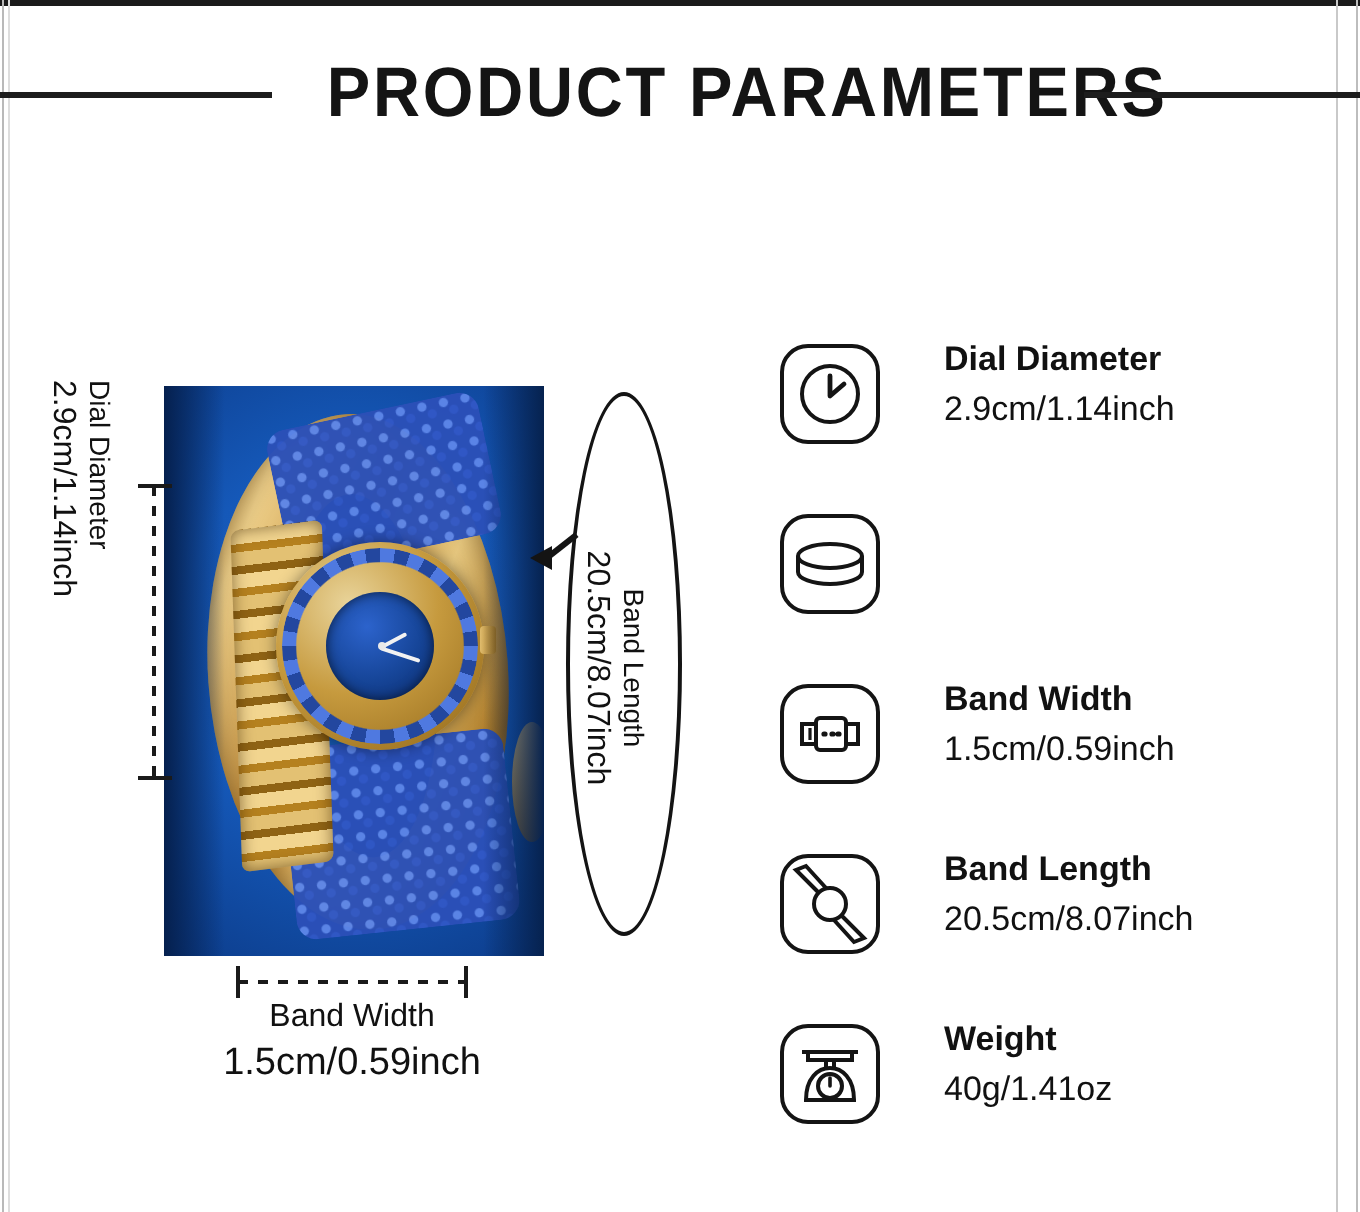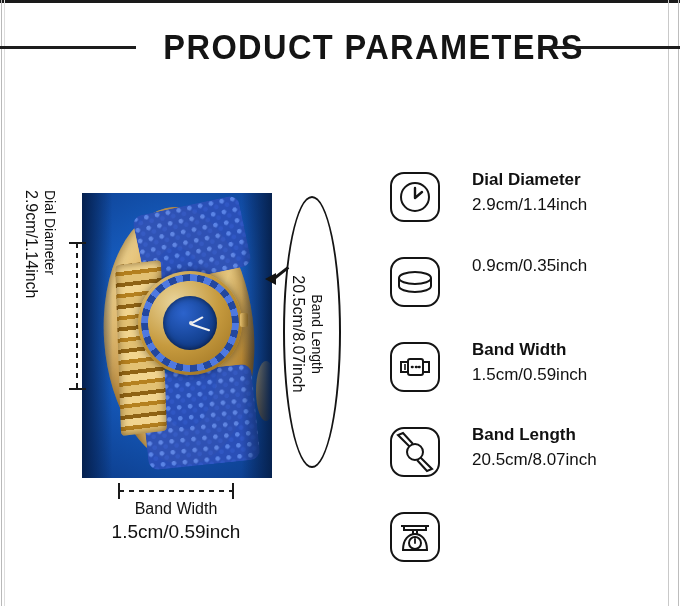--- a/index.html
+++ b/index.html
@@ -387,21 +387,20 @@
 
     <div class="spec-row">
       <div class="spec-icon">
         <svg viewBox="0 0 54 54" fill="none" stroke="#141414" stroke-width="2">
           <rect x="3" y="3" width="48" height="48" rx="13" ry="13"></rect>
           <ellipse cx="27" cy="23" rx="16" ry="6"></ellipse>
           <path d="M11 23 L11 31 A16 6 0 0 0 43 31 L43 23"></path>
         </svg>
       </div>
       <div class="spec-text">
-        <div class="spec-value">0.9cm/0.35inch</div>
       </div>
     </div>
 
     <div class="spec-row">
       <div class="spec-icon">
         <svg viewBox="0 0 54 54" fill="none" stroke="#141414" stroke-width="2">
           <rect x="3" y="3" width="48" height="48" rx="13" ry="13"></rect>
           <rect x="20" y="19" width="15" height="16" rx="2"></rect>
           <path d="M20 22 L13 22 L13 32 L20 32"></path>
           <path d="M35 22 L41 22 L41 32 L35 32"></path>
@@ -435,16 +434,20 @@
         <svg viewBox="0 0 54 54" fill="none" stroke="#141414" stroke-width="2">
           <rect x="3" y="3" width="48" height="48" rx="13" ry="13"></rect>
           <path d="M13 16 L41 16"></path>
           <path d="M16 16 L16 20 L38 20 L38 16"></path>
           <path d="M25 20 L25 24 M29 20 L29 24"></path>
           <path d="M15 40 C15 29 21 24 27 24 C33 24 39 29 39 40 Z"></path>
           <circle cx="27" cy="33" r="6"></circle>
           <path d="M27 29 L27 33" stroke-width="1.8" stroke-linecap="round"></path>
         </svg>
       </div>
+      <div class="spec-text">
+        <div class="spec-label">Weight</div>
+        <div class="spec-value">40g/1.41oz</div>
+      </div>
     </div>
 
   </div>
 </div>
 
 </body></html>

